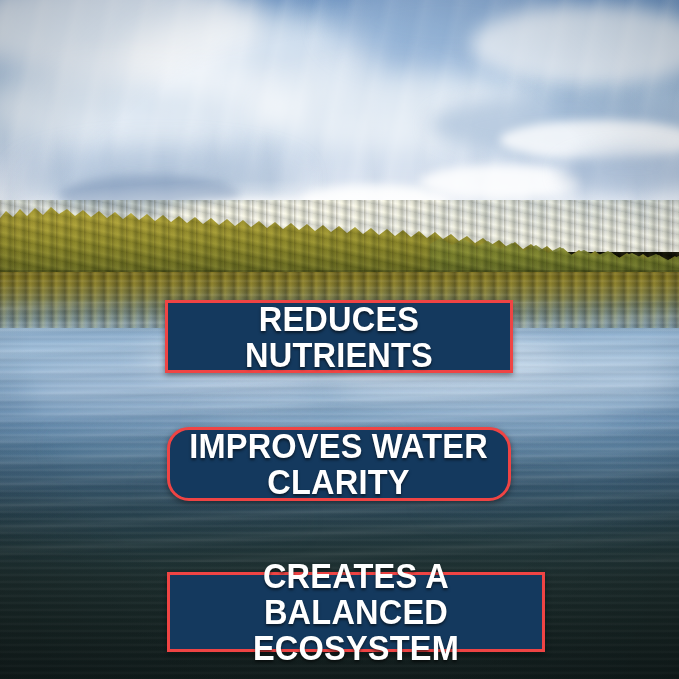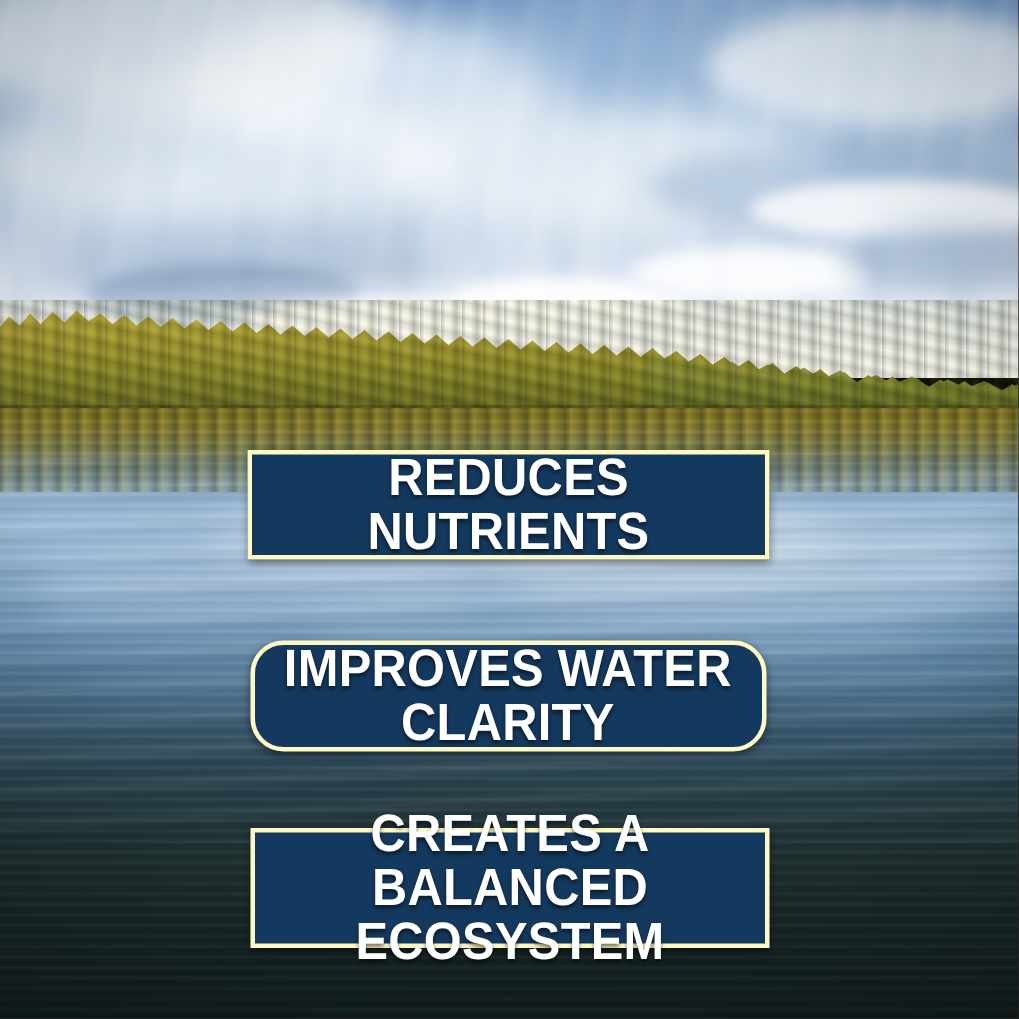--- a/index.html
+++ b/index.html
@@ -221,42 +221,42 @@
   
   .labels {
     position: absolute;
     left: 0; top: 0;
     width: 679px; height: 679px;
   }
   .label-box {
     position: absolute;
     box-sizing: border-box;
     background: #14395e;
-    border: 3px solid #fef9c3;
+    border: 3px solid #ef4444;
     box-shadow: 0 2px 6px rgba(0,0,0,0.45);
     display: flex;
     align-items: center;
     justify-content: center;
     text-align: center;
   }
   .label-text {
     color: #ffffff;
     font-family: "Liberation Sans Narrow", "Liberation Sans", sans-serif;
     font-weight: bold;
     font-size: 35px;
     line-height: 1.02;
     letter-spacing: 0.2px;
     transform: scaleX(0.93);
     text-shadow: 0 2px 3px rgba(0,0,0,0.55);
     padding: 0 8px;
     white-space: pre-line;
   }
   #box1 { left: 165px; top: 300px;  width: 348px; height: 73px; }
   #box2 { left: 167px; top: 427px;  width: 344px; height: 74px; border-radius: 22px; }
-  #box3 { left: 167px; top: 552px;  width: 346px; height: 80px; }
+  #box3 { left: 167px; top: 572px;  width: 378px; height: 80px; }
 </style>
 </head>
 <body>
 
 <div id="scene">
 
   <div class="sky">
     <div class="sky-streaks"></div>
     <div class="sky-streaks2"></div>
 

